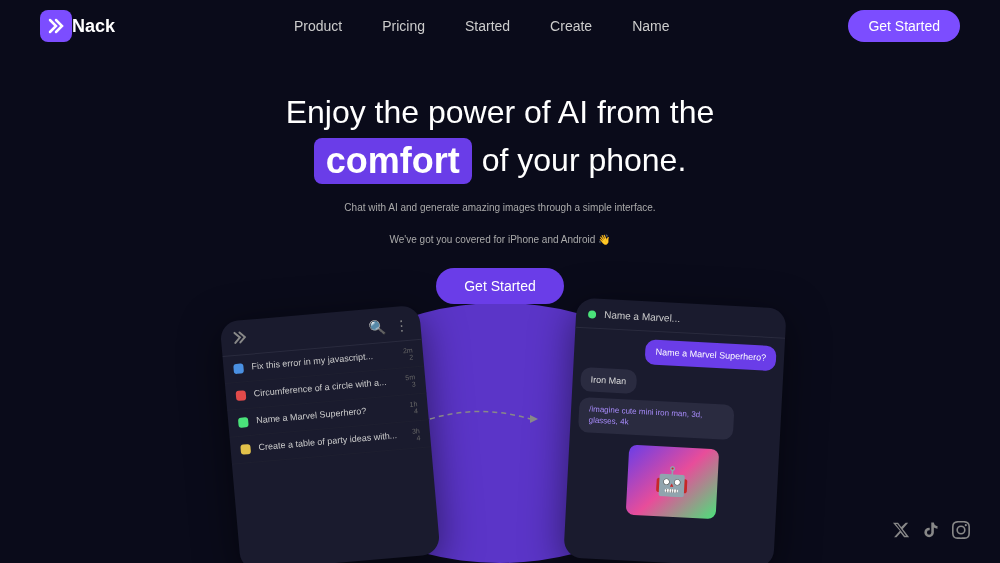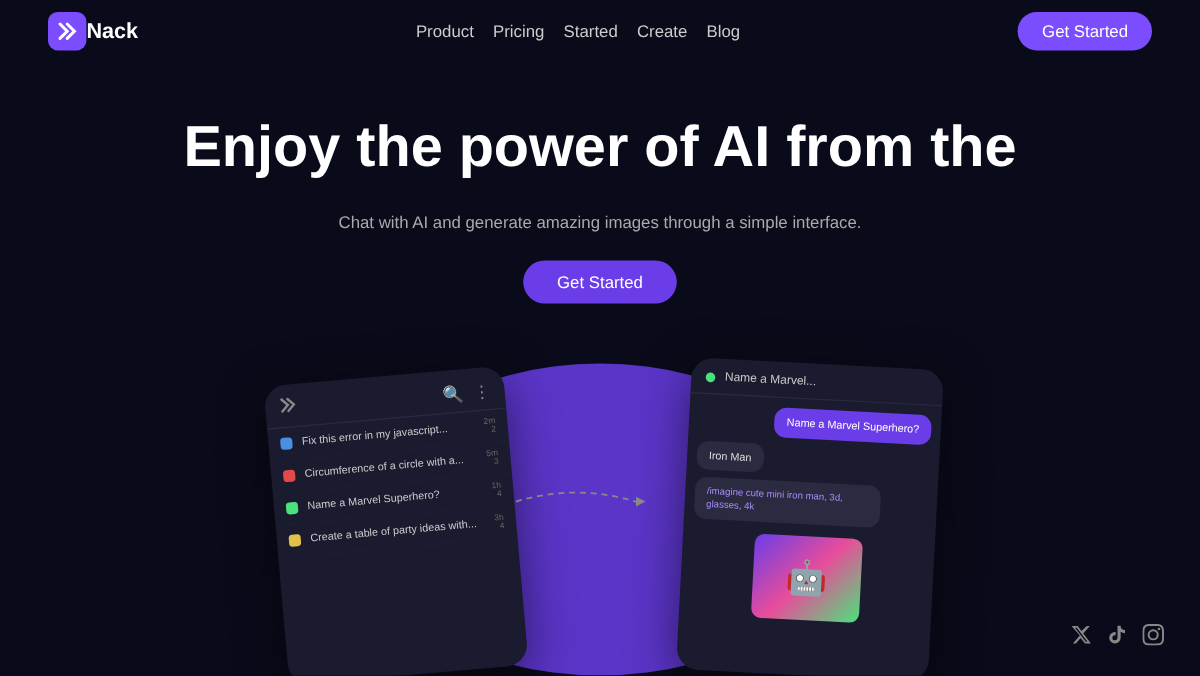--- a/index.html
+++ b/index.html
@@ -37,21 +37,21 @@
       justify-content: center;
       font-size: 16px;
     }
     .logo-text {
       font-size: 18px;
       font-weight: 700;
       color: #fff;
     }
     .nav-links {
       display: flex;
-      gap: 16px;
+      gap: 40px;
       align-items: flex-start;
     }
     .nav-link {
       color: #ccc;
       font-size: 14px;
       cursor: pointer;
       text-decoration: none;
     }
     .btn-get-started-nav {
       background: #7c4dff;
@@ -65,43 +65,43 @@
     }
 
     
     .hero {
       text-align: center;
       padding: 40px 20px 20px;
       position: relative;
       z-index: 10;
     }
     .hero-title {
-      font-size: 48px;
-      font-weight: 700;
+      font-size: 32px;
+      font-weight: 400;
       color: #fff;
       line-height: 1.3;
     }
     .hero-title-line2 {
       display: flex;
       align-items: center;
       justify-content: center;
       gap: 10px;
       margin-top: 4px;
     }
     .highlight {
       background: #6a3de8;
       border-radius: 8px;
       padding: 2px 12px;
       color: #fff;
       font-size: 36px;
       font-weight: 700;
     }
     .hero-subtitle {
       margin-top: 16px;
-      font-size: 14px;
+      font-size: 10px;
       color: #aaa;
       line-height: 1.6;
     }
     .btn-get-started-hero {
       margin-top: 20px;
       display: inline-block;
       background: #6a3de8;
       color: #fff;
       border: none;
       border-radius: 20px;
@@ -304,33 +304,36 @@
       </svg>
     </div>
     <span class="logo-text">Nack</span>
   </div>
 
   <div class="nav-links">
     <a class="nav-link">Product</a>
     <a class="nav-link">Pricing</a>
     <a class="nav-link">Started</a>
     <a class="nav-link">Create</a>
-    <a class="nav-link">Blog</a>
+    <a class="nav-link">Name</a>
   </div>
 
   <button class="btn-get-started-nav">Get Started</button>
 </nav>
 
 <section class="hero">
   <div>
     <div class="hero-title">Enjoy the power of AI from the</div>
     <div class="hero-title-line2">
+      <span class="highlight">comfort</span>
+      <span class="hero-title">of your phone.</span>
     </div>
   </div>
   <p class="hero-subtitle">Chat with AI and generate amazing images through a simple interface.</p>
+  <p class="hero-subtitle">We've got you covered for iPhone and Android 👋</p>
   <button class="btn-get-started-hero">Get Started</button>
 </section>
 
 <div class="blob"></div>
 
 <div class="phones-area">
 
   <div class="phone-left">
     <div class="phone-left-header">
       <span>

